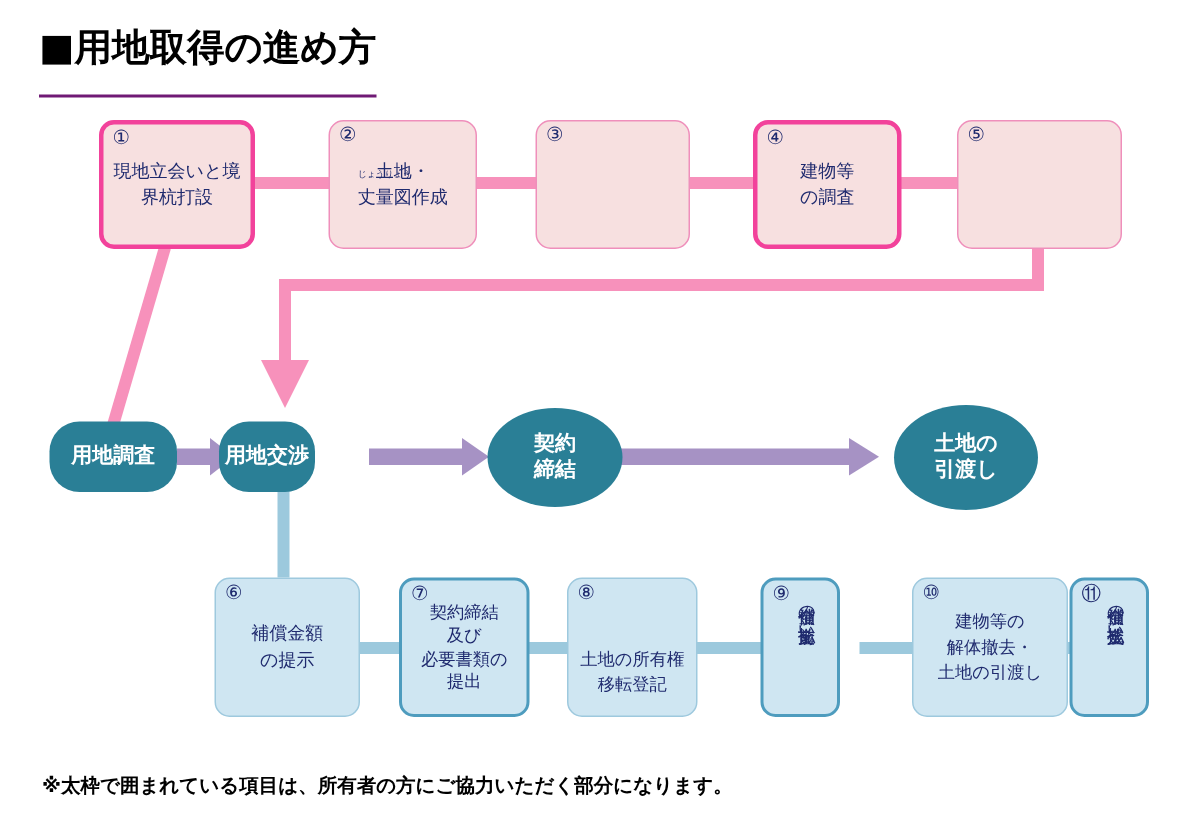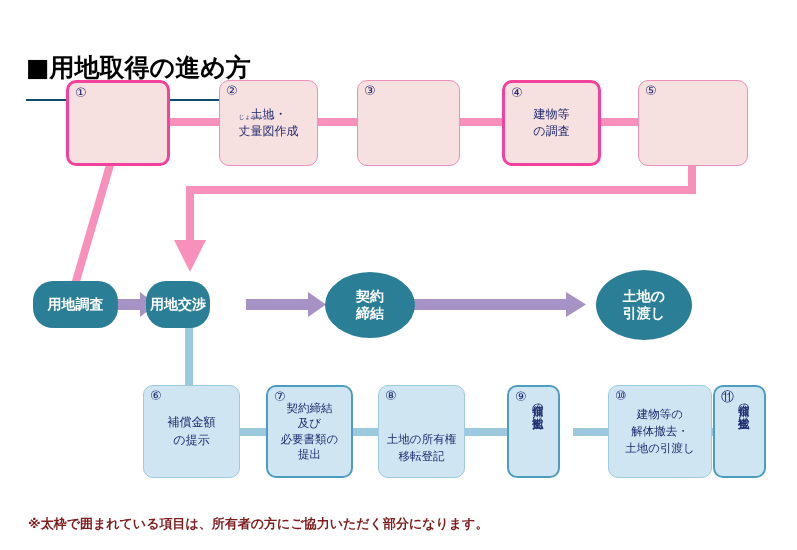--- a/index.html
+++ b/index.html
@@ -19,24 +19,23 @@
   
   #page-title {
     position: absolute;
     left: 26px;
     top: 18px;
     font-size: 25px;
     font-weight: bold;
     color: #000000;
     letter-spacing: 0px;
     white-space: nowrap;
-    border-bottom: 2px solid #0c4a6e;
+    border-bottom: 2px solid #701a75;
     padding-bottom: 16px;
     line-height: 1.15;
-    margin-top: 36px;
   }
 
   
   #connectors {
     position: absolute;
     left: 0;
     top: 0;
     width: 797px;
     height: 550px;
   }
@@ -142,21 +141,21 @@
   .stage.pill   { border-radius: 20px; }
   .stage.ellipse{ border-radius: 50%; }
 
   
   #footnote {
     position: absolute;
     left: 28px;
     top: 515px;
     font-size: 13px;
     font-weight: bold;
-    color: #7f1d1d;
+    color: #000000;
     white-space: nowrap;
   }
 </style>
 </head>
 <body>
 
 <div id="page-title">■用地取得の進め方</div>
 
 <svg id="connectors" viewBox="0 0 797 550" xmlns="http://www.w3.org/2000/svg">
 
@@ -199,20 +198,24 @@
     <rect x="239" y="428" width="28" height="8" fill="#9cc9dd"></rect>
     <rect x="352" y="428" width="27" height="8" fill="#9cc9dd"></rect>
     <rect x="464" y="428" width="44" height="8" fill="#9cc9dd"></rect>
     <rect x="573" y="428" width="36" height="8" fill="#9cc9dd"></rect>
     <rect x="688" y="428" width="26" height="8" fill="#9cc9dd"></rect>
   </g>
 </svg>
 
 <div class="node pink-box thick" style="left:66px; top:80px; width:104px; height:86px;">
   <span class="num">①</span>
+  <div class="lines">
+    <div>現地立会いと境</div>
+    <div>界杭打設</div>
+  </div>
 </div>
 
 <div class="node pink-box" style="left:219px; top:80px; width:99px; height:86px;">
   <span class="num">②</span>
   <div class="lines">
     <div>土地・</div>
     <div><span class="ruby-wrap"><span class="ruby-text">じょうりょう</span><span>丈量図作成</span></span></div>
   </div>
 </div>
 

